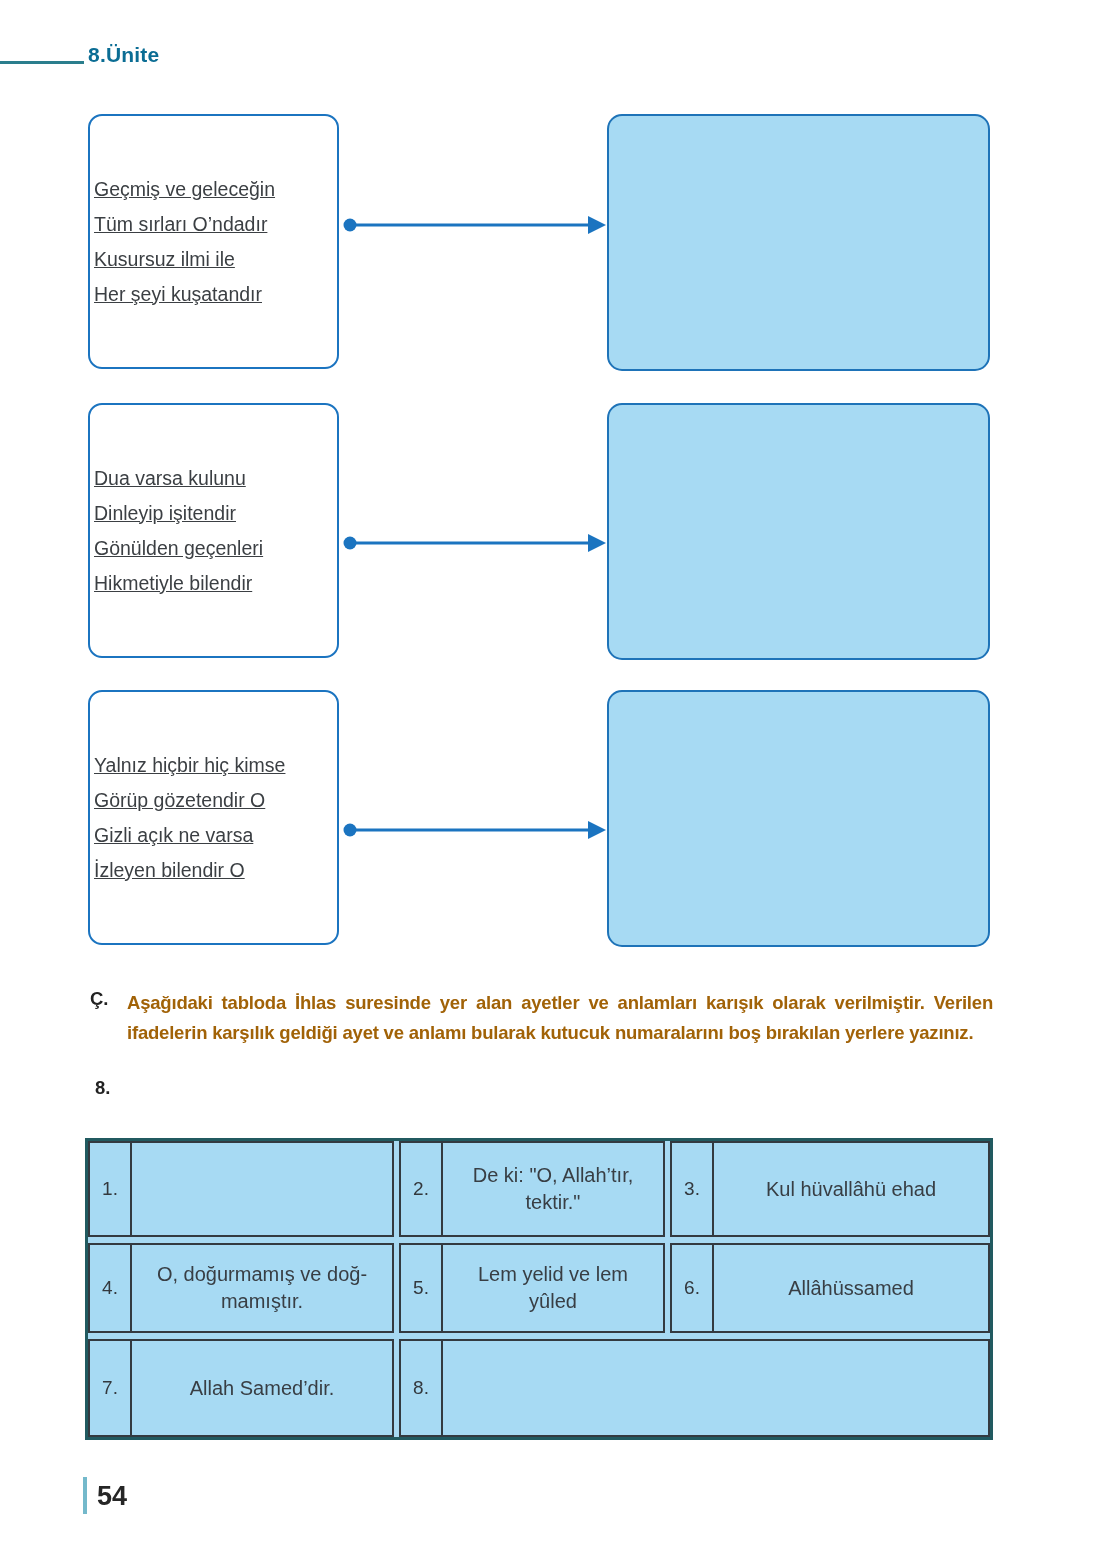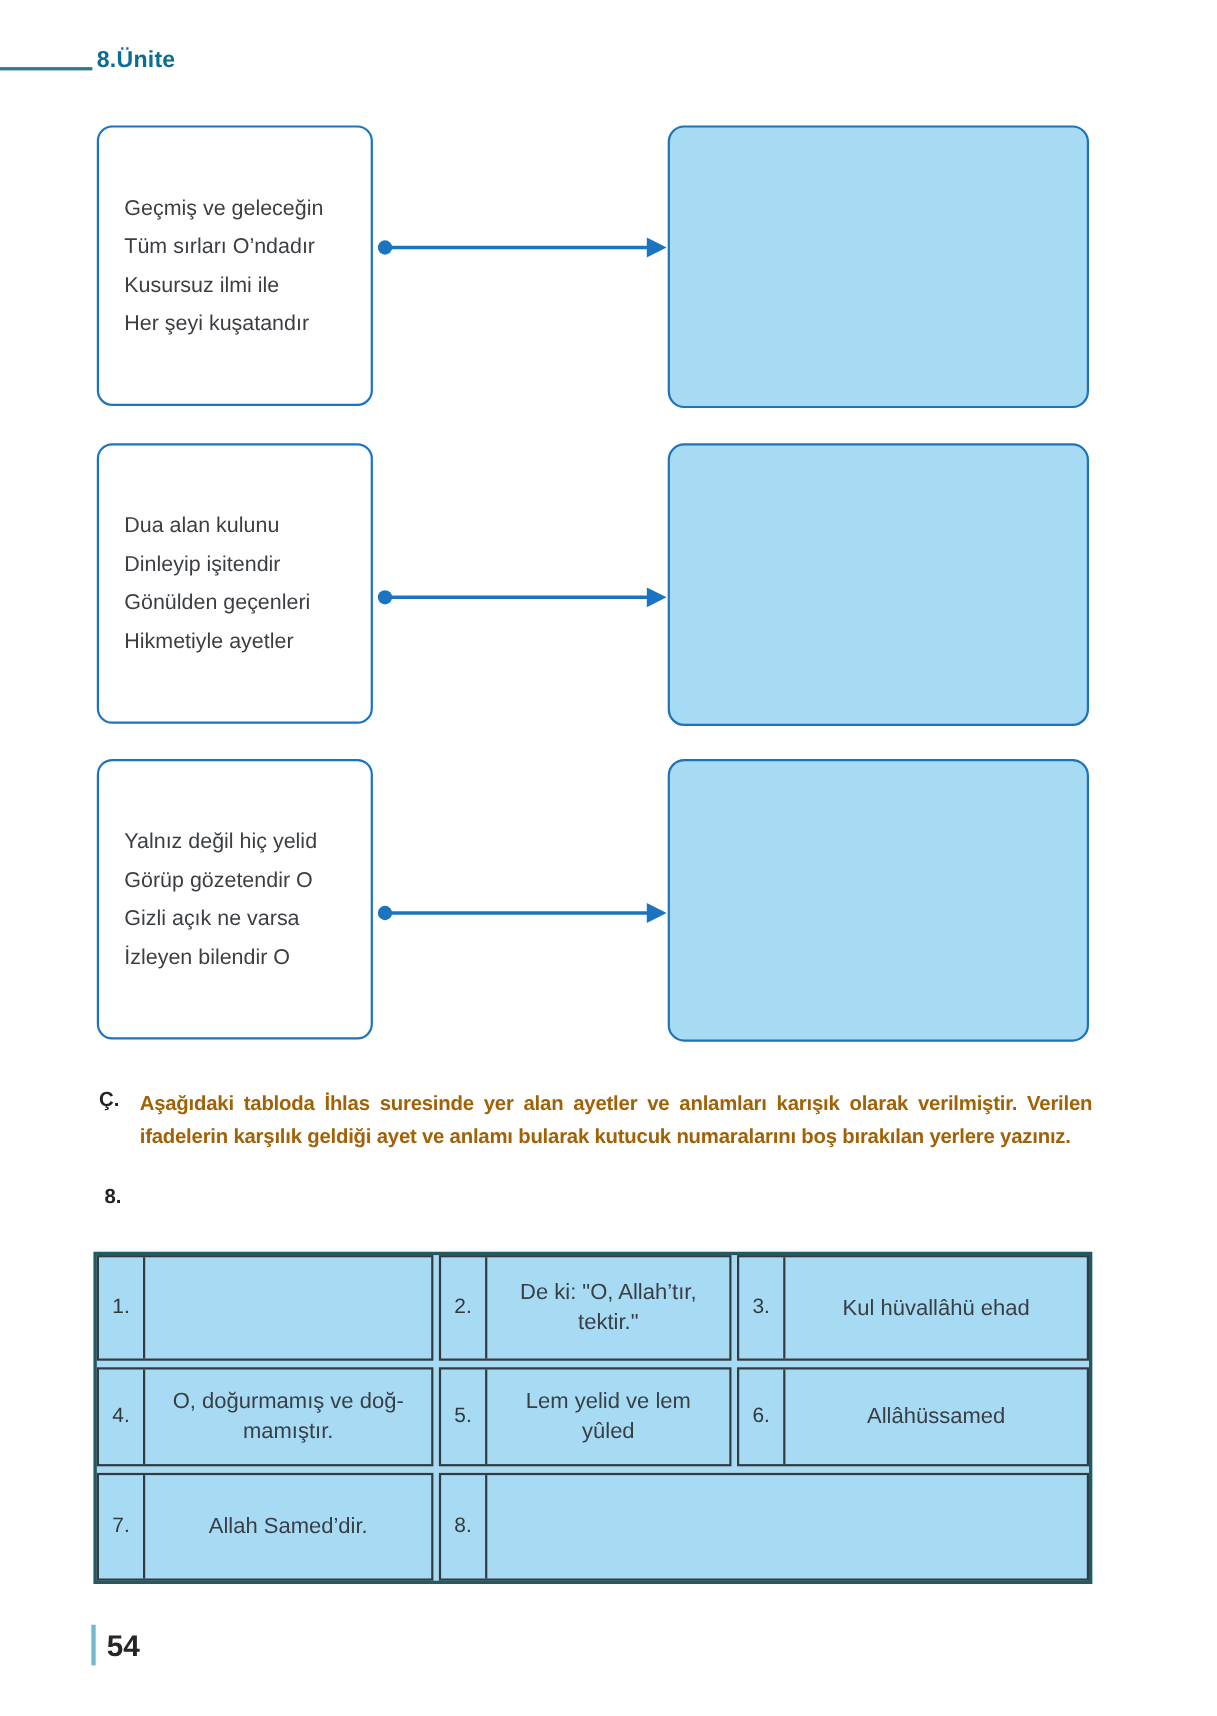--- a/index.html
+++ b/index.html
@@ -25,21 +25,21 @@
   }
 
   
   .card {
     position: absolute; left: 88px; width: 251px; height: 255px;
     background: #ffffff;
     border: 2.5px solid #1b74c0;
     border-radius: 14px;
     display: flex; align-items: center;
   }
-  .poem { padding-left: 23px; font-size: 19.5px; line-height: 35px; color: #3b3f43; }
+  .poem { padding-left: 4px; font-size: 19.5px; line-height: 35px; color: #3b3f43; text-decoration: underline; }
 
   
   .arrow { position: absolute; left: 342px; width: 266px; height: 26px; }
 
   
   .answer {
     position: absolute; left: 607px; width: 383px; height: 257px;
     background: #a7daf3;
     border: 2.5px solid #1e73b8;
     border-radius: 15px;
@@ -115,30 +115,30 @@
     <div class="poem">
       <div>Geçmiş ve geleceğin</div>
       <div>Tüm sırları O’ndadır</div>
       <div>Kusursuz ilmi ile</div>
       <div>Her şeyi kuşatandır</div>
     </div>
   </div>
 
   <div class="card c2">
     <div class="poem">
-      <div>Dua alan kulunu</div>
+      <div>Dua varsa kulunu</div>
       <div>Dinleyip işitendir</div>
       <div>Gönülden geçenleri</div>
-      <div>Hikmetiyle ayetler</div>
+      <div>Hikmetiyle bilendir</div>
     </div>
   </div>
 
   <div class="card c3">
     <div class="poem">
-      <div>Yalnız değil hiç yelid</div>
+      <div>Yalnız hiçbir hiç kimse</div>
       <div>Görüp gözetendir O</div>
       <div>Gizli açık ne varsa</div>
       <div>İzleyen bilendir O</div>
     </div>
   </div>
 
   <svg class="arrow ar1" viewBox="0 0 266 26">
     <circle cx="8" cy="13" r="6.5" fill="#1b74c0"></circle>
     <line x1="8" y1="13" x2="248" y2="13" stroke="#1b74c0" stroke-width="3.2"></line>
     <polygon points="246,4 264,13 246,22" fill="#1b74c0"></polygon>

